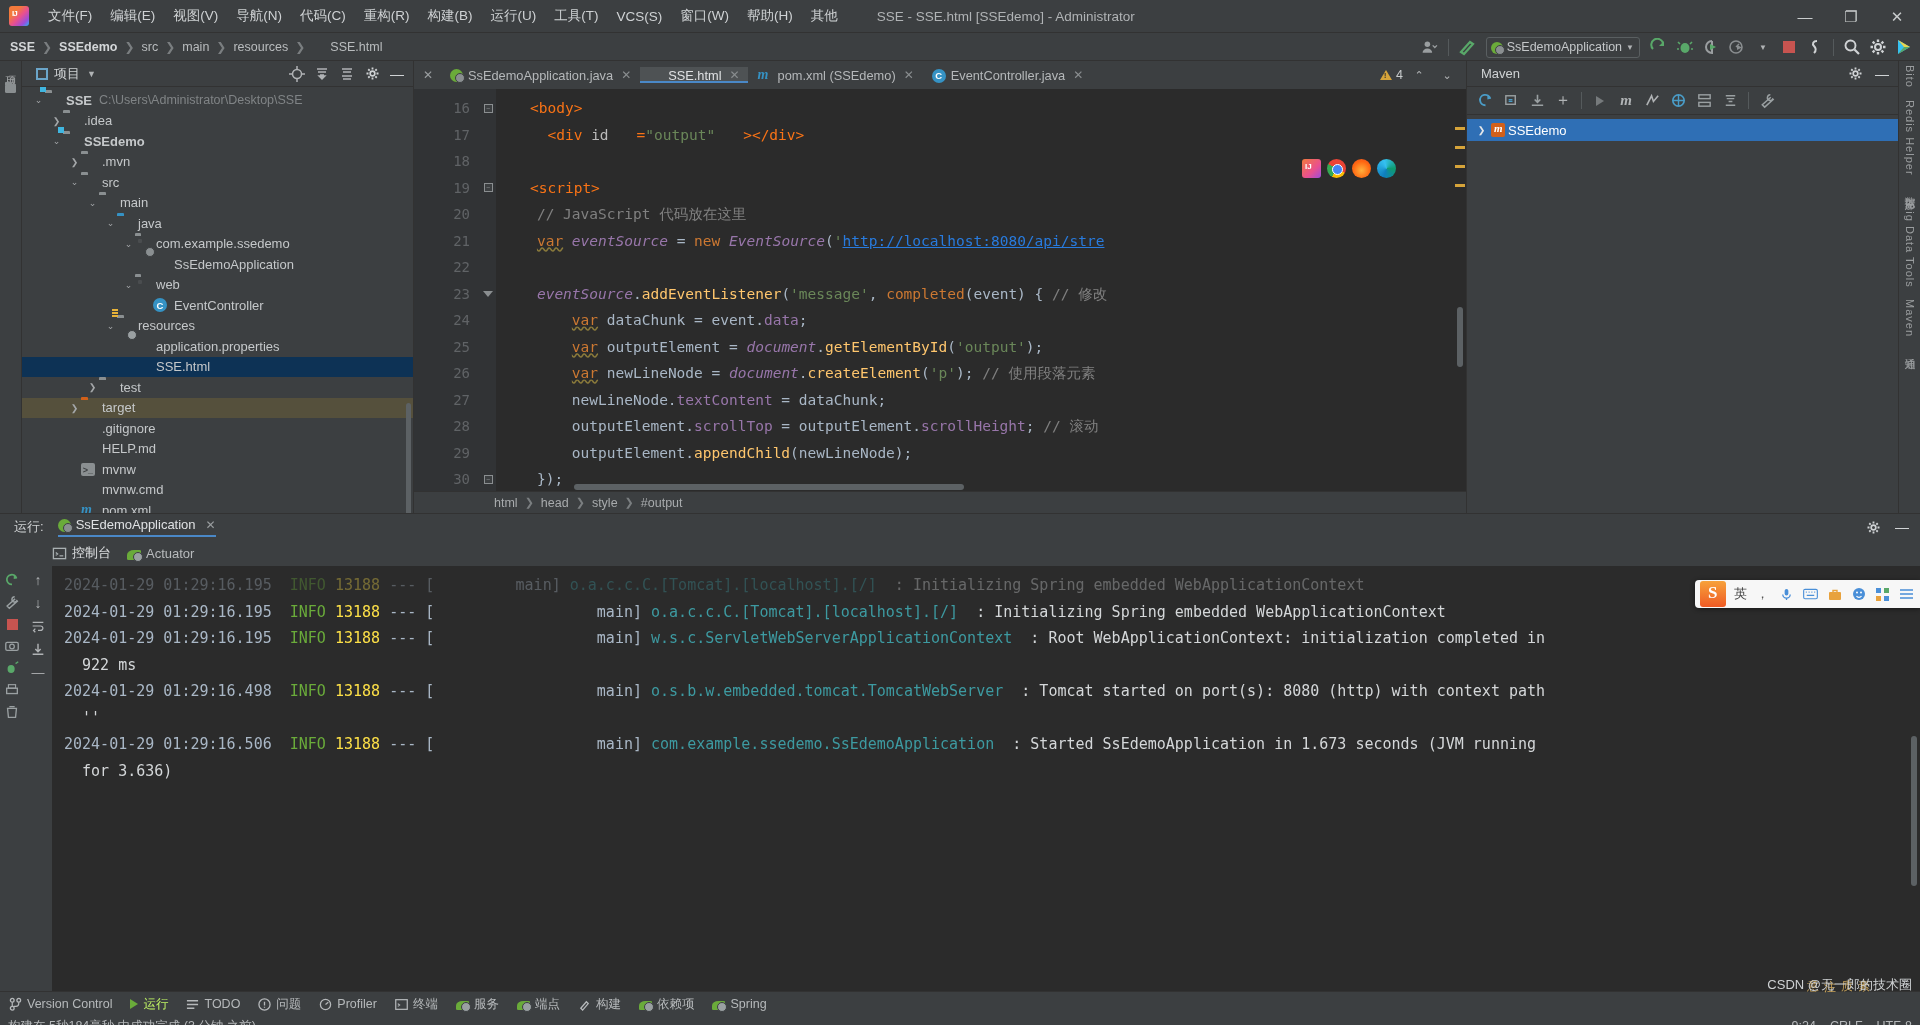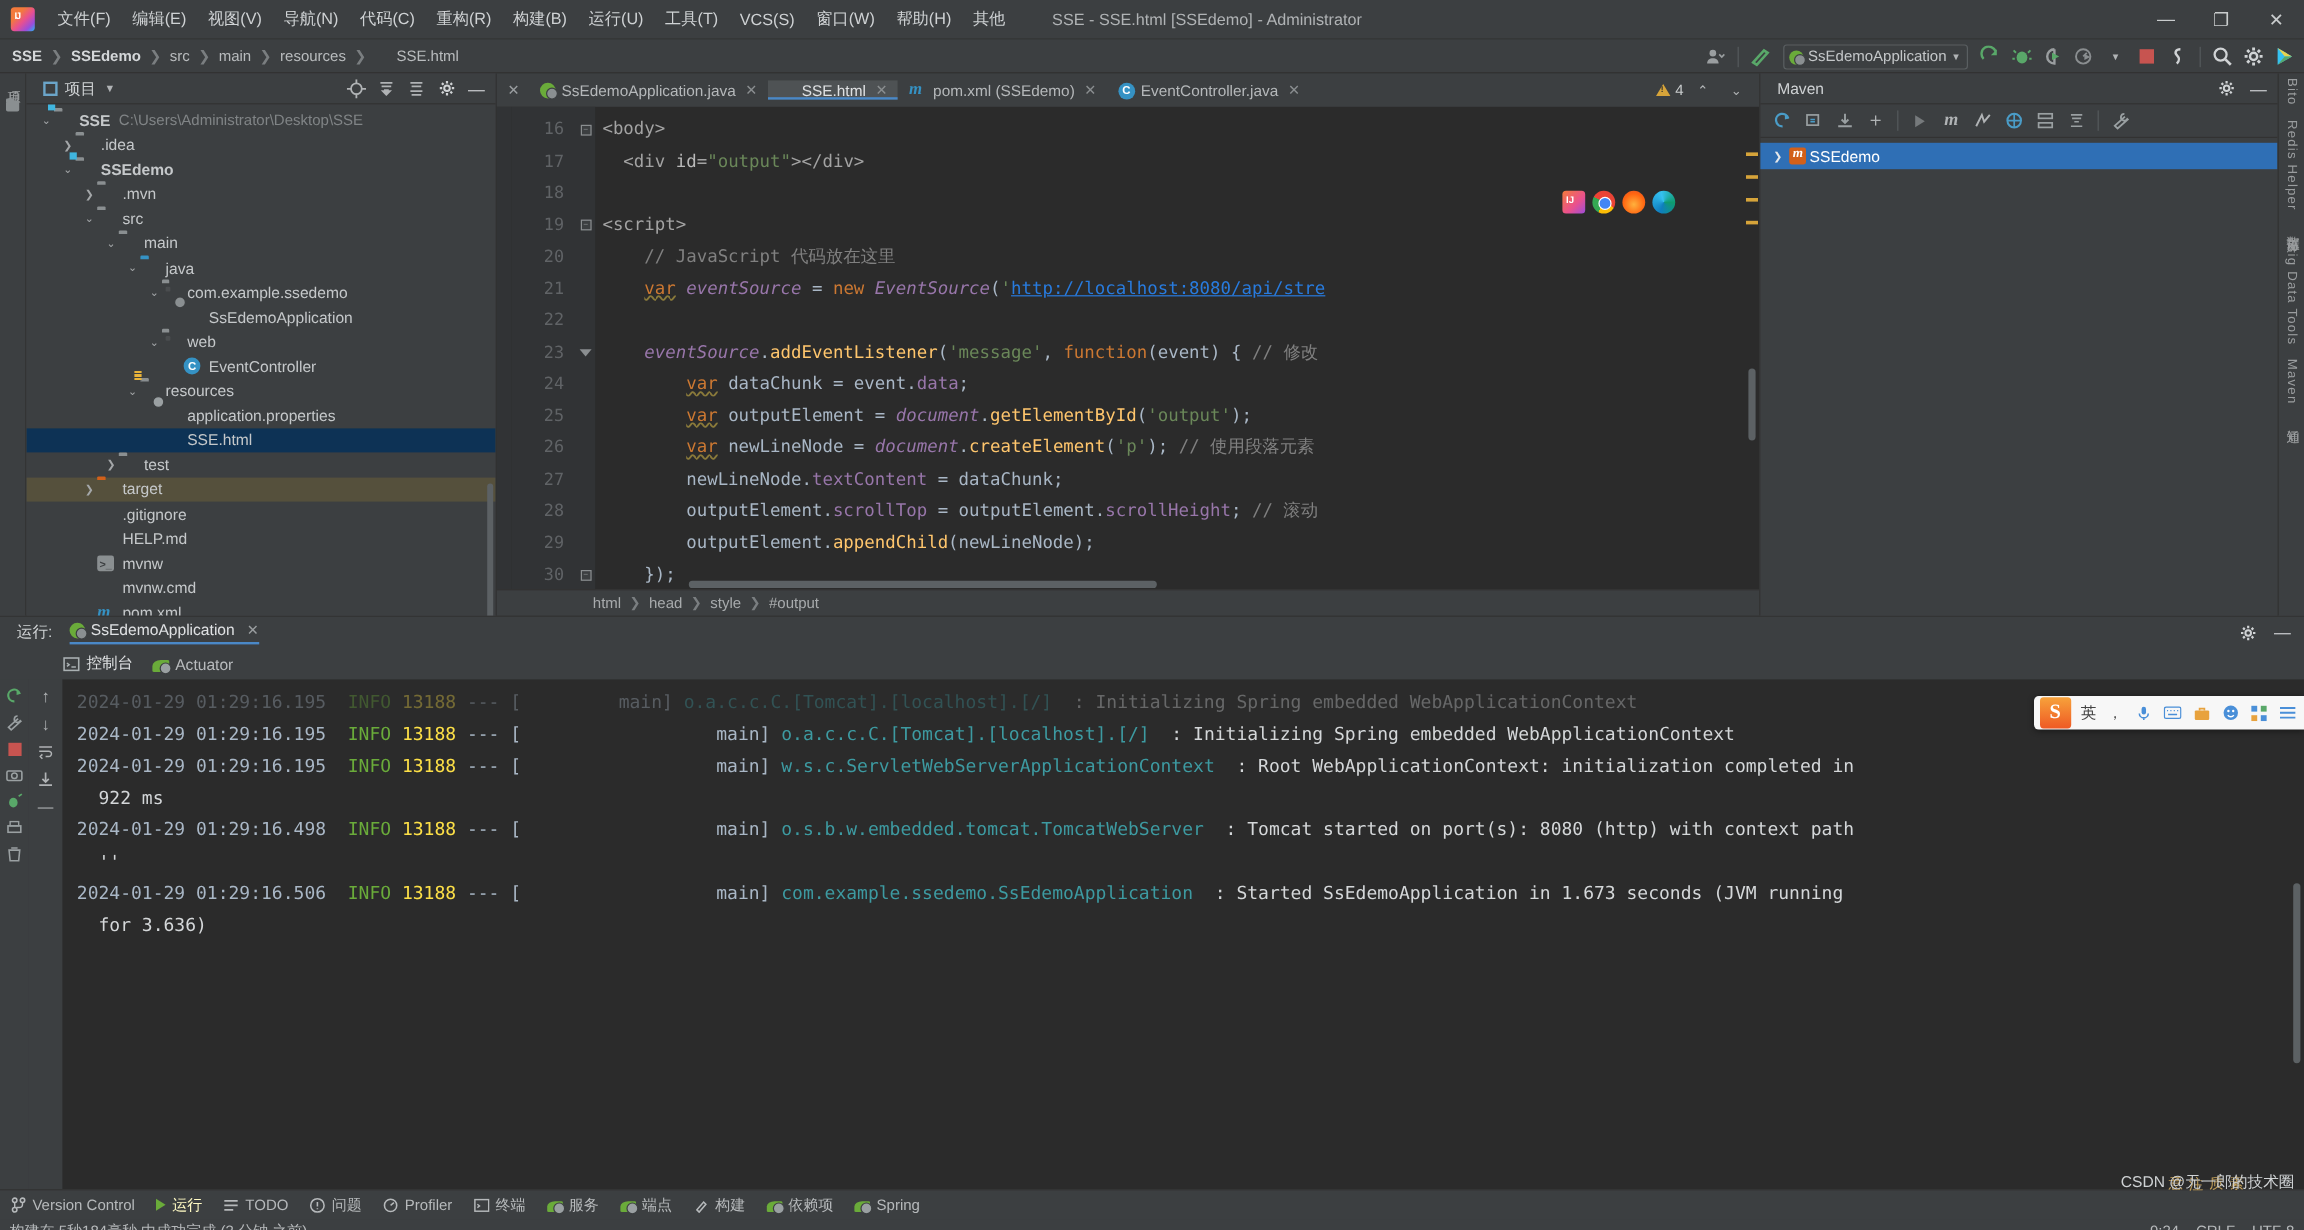--- a/index.html
+++ b/index.html
@@ -134,21 +134,21 @@
   .gl { height:26.5px; line-height:26.5px; font-size:14px; color:#606366; padding-right:10px;
         font-family:"DejaVu Sans Mono", monospace; position:relative; }
   #folds { width:16px; background:#313335; flex:none; padding-top:6px; }
   .fd { height:26.5px; display:flex; align-items:center; justify-content:center; }
   .fold-box { width:9px;height:9px;border:1px solid #8a8e90; color:#8a8e90; font-size:7px;
               line-height:7px; text-align:center; background:#3c3f41; }
   .fold-tri { width:0;height:0;border-left:5px solid transparent;border-right:5px solid transparent;border-top:6px solid #8a8e90;}
   #code { flex:1; padding:6px 0 0 6px; overflow:hidden; position:relative; }
   .cl { height:26.5px; line-height:26.5px; font-size:14.5px; white-space:pre;
         font-family:"DejaVu Sans Mono", monospace; }
-  .k-tag { color:#a3a3a3; }
+  .k-tag { color:#f97316;margin-left:28px; }
   .k-attr { color:#bababa; }
   .k-str { color:#6a8759; }
   .k-kw { color:#cc7832; }
   .k-fld { color:#9876aa; }
   .k-fn { color:#ffc66d; }
   .k-id { color:#a9b7c6; }
   .k-cmt { color:#808080; }
   .k-cls { color:#9876aa; font-style:italic; }
   .k-link { color:#287bde; text-decoration:underline; }
   .k-var { color:#cc7832; text-decoration:underline; text-decoration-style:wavy;
@@ -224,21 +224,21 @@
   #ime-logo:after{content:"S";position:absolute;left:8px;top:2px;color:#fff;font-size:17px;font-weight:bold;
                   font-family:"Liberation Serif",serif;}
   #ime-bar .it { font-size:13px; color:#444; }
   .ime-ic { width:17px;height:17px; display:flex; align-items:center; justify-content:center;
             font-size:13px; color:#555; }
 
   
   #statusbar { height:25px; background:#3c3f41; display:flex; align-items:center;
                border-top:1px solid #323232; position:relative; }
   .sb-item { display:flex; align-items:center; gap:5px; font-size:12.5px; color:#b6b9bb; padding:0 9px; }
-  .sb-item.active { color:#fef9c3;font-family:Liberation Mono, monospace; }
+  .sb-item.active { color:#bef264;font-family:Liberation Mono, monospace; }
   #bottom-msg { height:20px; background:#3c3f41; display:flex; align-items:center; padding-left:8px;
                 font-size:12.5px; color:#b6b9bb; position:relative; }
   #bottom-right { position:absolute; right:8px; display:flex; gap:14px; font-size:12.5px; color:#b6b9bb; }
   #watermark { position:absolute; right:8px; bottom:22px; font-size:13px; color:#cfd2d4; }
   #wm-cn { position:absolute; right:48px; bottom:44px; writing-mode:vertical-rl;
            font-size:12px; color:#c8a35a; letter-spacing:2px; }
   .play-ico { width:0;height:0;border-left:8px solid #6aab3a;border-top:5px solid transparent;border-bottom:5px solid transparent;}
 </style>
 </head>
 <body>
@@ -631,21 +631,21 @@
           </div>
         </div>
       <div id="code">
         <div class="cl mono"><span class="k-tag">&lt;body&gt;</span></div>
         <div class="cl mono">  <span class="k-tag">&lt;div </span><span class="k-attr">id</span><span class="k-tag">=</span><span class="k-str">"output"</span><span class="k-tag">&gt;&lt;/div&gt;</span></div>
         <div class="cl mono"></div>
         <div class="cl mono"><span class="k-tag">&lt;script&gt;</span></div>
         <div class="cl mono">    <span class="k-cmt">// JavaScript 代码放在这里</span></div>
         <div class="cl mono">    <span class="k-var">var</span> <span class="k-cls">eventSource</span> <span class="k-id">=</span> <span class="k-kw">new</span> <span class="k-cls">EventSource</span><span class="k-id">(</span><span class="k-str">'</span><span class="k-link">http://localhost:8080/api/stre</span></div>
         <div class="cl mono"></div>
-        <div class="cl mono">    <span class="k-cls">eventSource</span><span class="k-id">.</span><span class="k-fn">addEventListener</span><span class="k-id">(</span><span class="k-str">'message'</span><span class="k-id">, </span><span class="k-kw">function</span><span class="k-id">(event) { </span><span class="k-cmt">// 修改</span></div>
+        <div class="cl mono">    <span class="k-cls">eventSource</span><span class="k-id">.</span><span class="k-fn">addEventListener</span><span class="k-id">(</span><span class="k-str">'message'</span><span class="k-id">, </span><span class="k-kw">completed</span><span class="k-id">(event) { </span><span class="k-cmt">// 修改</span></div>
         <div class="cl mono">        <span class="k-var">var</span> <span class="k-id">dataChunk = event.</span><span class="k-fld">data</span><span class="k-id">;</span></div>
         <div class="cl mono">        <span class="k-var">var</span> <span class="k-id">outputElement = </span><span class="k-cls">document</span><span class="k-id">.</span><span class="k-fn">getElementById</span><span class="k-id">(</span><span class="k-str">'output'</span><span class="k-id">);</span></div>
         <div class="cl mono">        <span class="k-var">var</span> <span class="k-id">newLineNode = </span><span class="k-cls">document</span><span class="k-id">.</span><span class="k-fn">createElement</span><span class="k-id">(</span><span class="k-str">'p'</span><span class="k-id">); </span><span class="k-cmt">// 使用段落元素</span></div>
         <div class="cl mono">        <span class="k-id">newLineNode.</span><span class="k-fld">textContent</span><span class="k-id"> = dataChunk;</span></div>
         <div class="cl mono">        <span class="k-id">outputElement.</span><span class="k-fld">scrollTop</span><span class="k-id"> = outputElement.</span><span class="k-fld">scrollHeight</span><span class="k-id">; </span><span class="k-cmt">// 滚动</span></div>
         <div class="cl mono">        <span class="k-id">outputElement.</span><span class="k-fn">appendChild</span><span class="k-id">(newLineNode);</span></div>
         <div class="cl mono">    <span class="k-id">});</span></div>
         <div id="browser-icons">
           <div class="bico" id="bc-ij"></div>
           <div class="bico" id="bc-chrome"></div>

